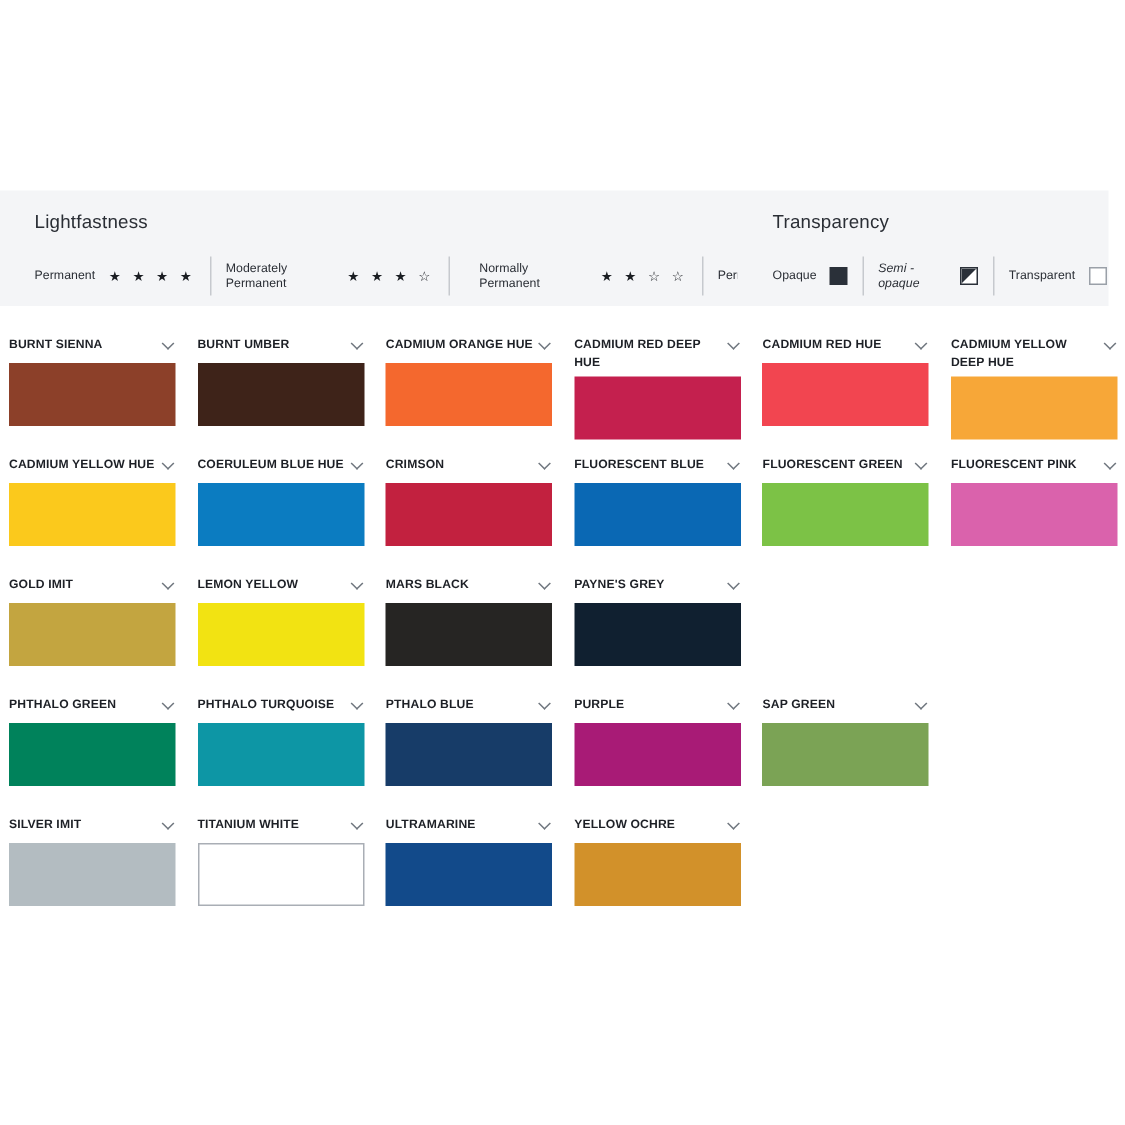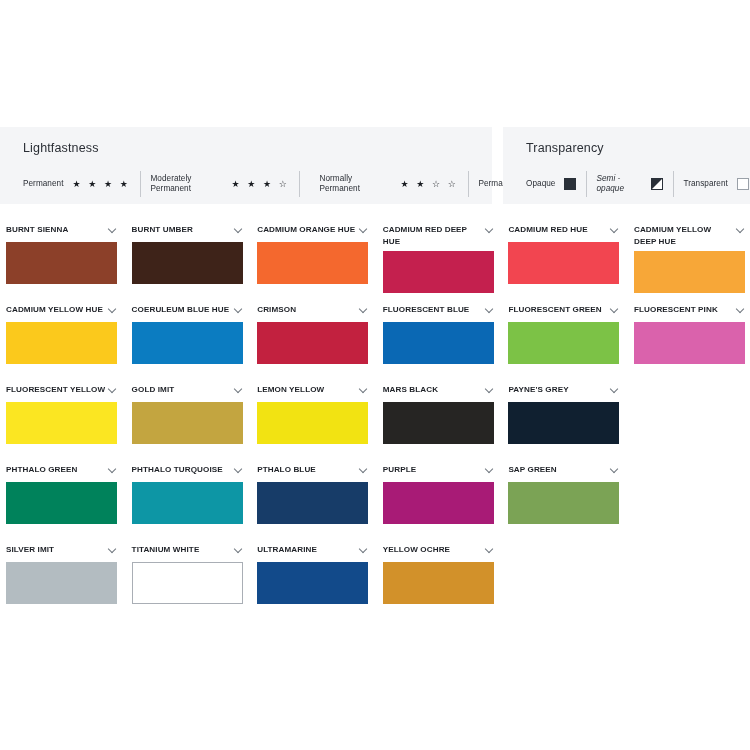--- a/index.html
+++ b/index.html
@@ -21,21 +21,20 @@
   }
 
   
   .legend-band {
     position: absolute;
     left: 0;
     top: 127px;
     width: 750px;
     height: 77px;
     display: flex;
-    gap: 11px;
   }
 
   .legend-panel {
     background: #f4f5f7;
     height: 77px;
     padding: 14px 0 0 23px;
     position: relative;
   }
   .legend-panel.lightfastness { width: 492px; }
   .legend-panel.transparency  { width: 247px; }
@@ -341,27 +340,20 @@
           <div class="cell-head">
             <span class="cell-name">FLUORESCENT PINK</span>
             <span class="chev"></span>
           </div>
           <div class="swatch" style="background: rgb(218, 98, 172);"></div>
         </div>
       </div>
       <div class="grid-row">
         <div class="cell">
           <div class="cell-head">
-            <span class="cell-name">FLUORESCENT YELLOW</span>
-            <span class="chev"></span>
-          </div>
-          <div class="swatch" style="background: rgb(251, 230, 34);"></div>
-        </div>
-        <div class="cell">
-          <div class="cell-head">
             <span class="cell-name">GOLD IMIT</span>
             <span class="chev"></span>
           </div>
           <div class="swatch" style="background: rgb(195, 165, 64);"></div>
         </div>
         <div class="cell">
           <div class="cell-head">
             <span class="cell-name">LEMON YELLOW</span>
             <span class="chev"></span>
           </div>

